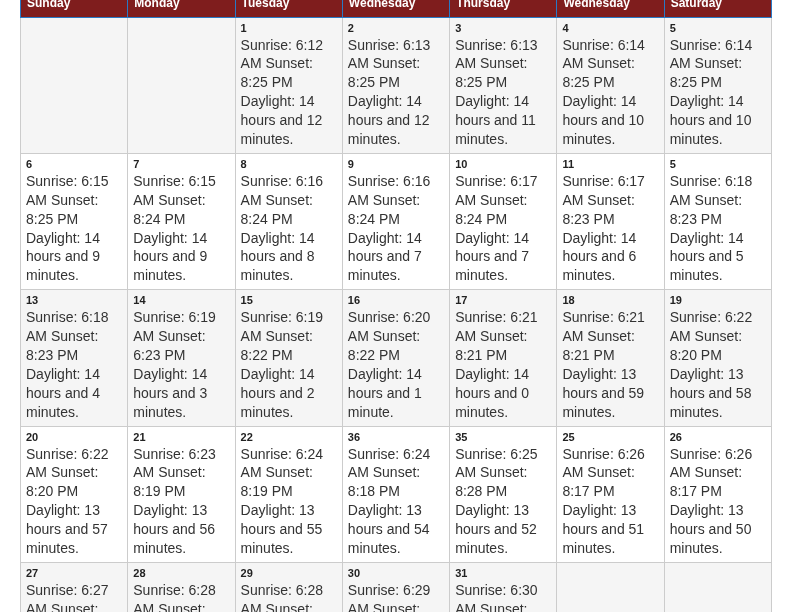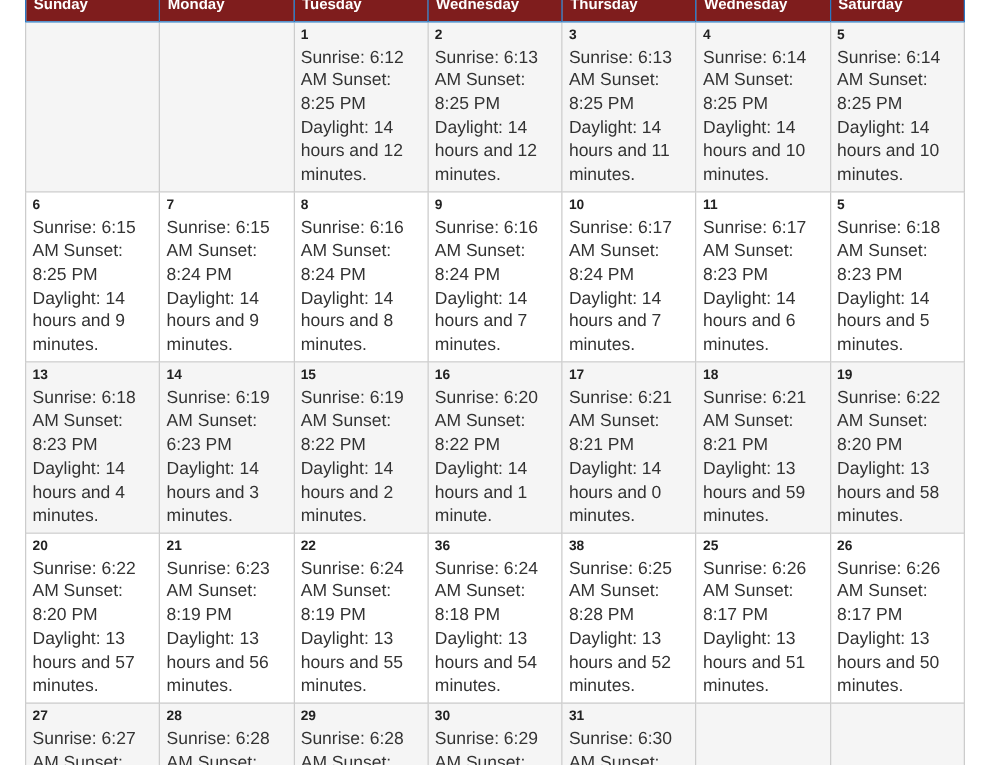--- a/index.html
+++ b/index.html
@@ -260,21 +260,21 @@
 Sunset: 8:19 PM
 Daylight: 13 hours and 55 minutes.</div>
           </td>
           <td>
             <span class="day-num">36</span>
             <div class="cell-content">Sunrise: 6:24 AM
 Sunset: 8:18 PM
 Daylight: 13 hours and 54 minutes.</div>
           </td>
           <td>
-            <span class="day-num">38</span>
+            <span class="day-num">35</span>
             <div class="cell-content">Sunrise: 6:25 AM
 Sunset: 8:28 PM
 Daylight: 13 hours and 52 minutes.</div>
           </td>
           <td>
             <span class="day-num">25</span>
             <div class="cell-content">Sunrise: 6:26 AM
 Sunset: 8:17 PM
 Daylight: 13 hours and 51 minutes.</div>
           </td>

